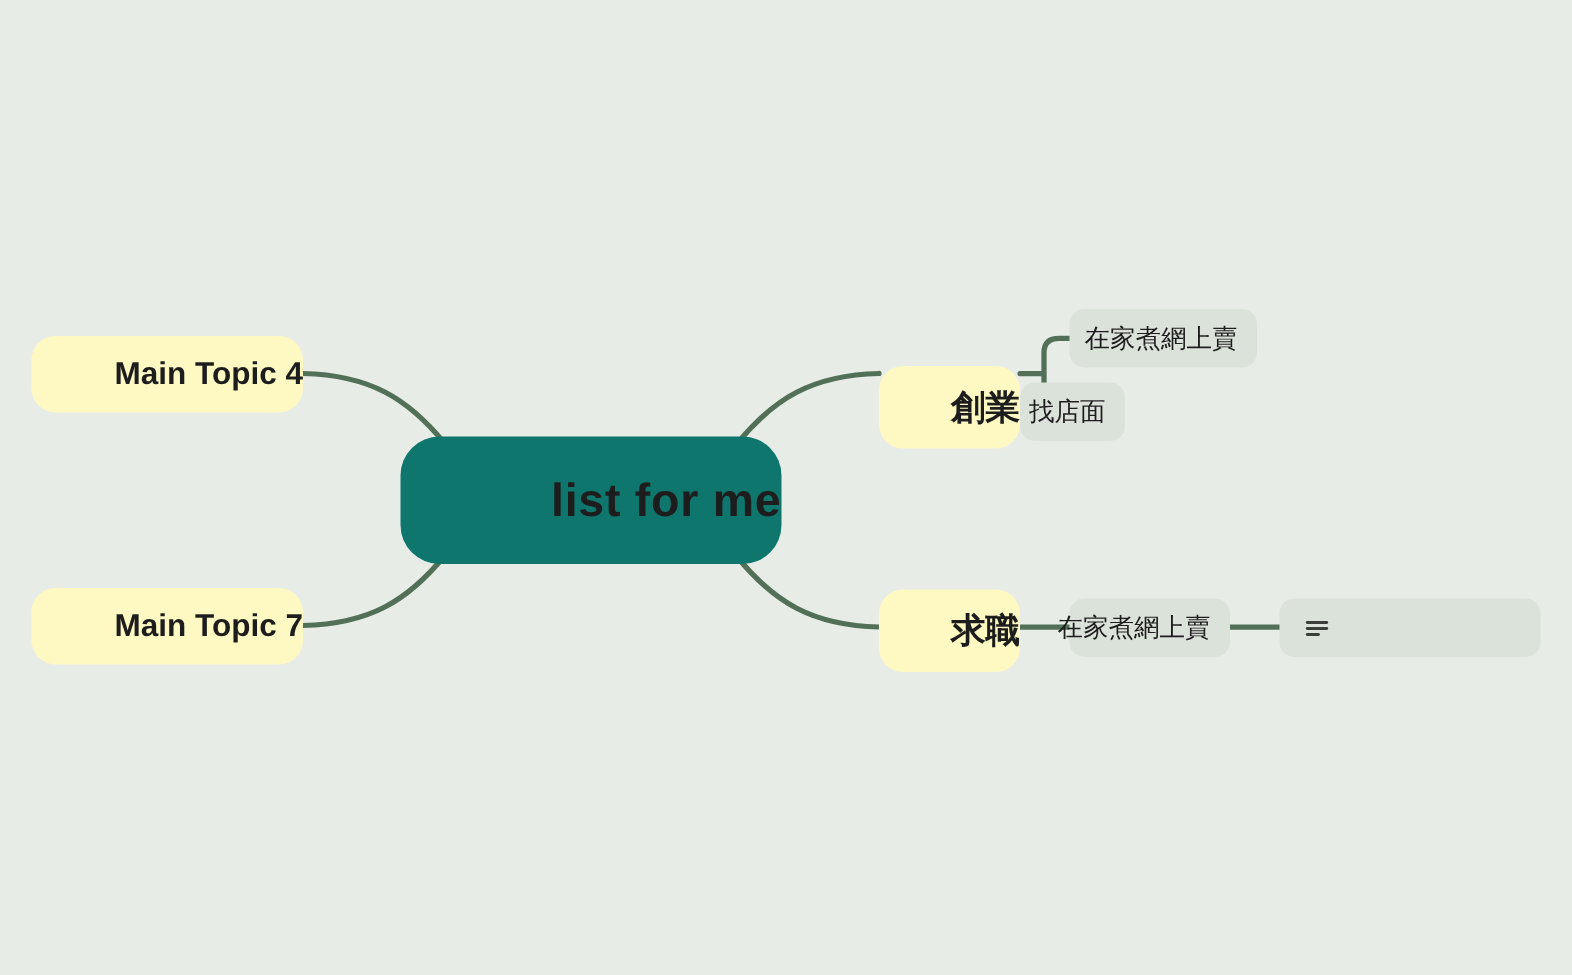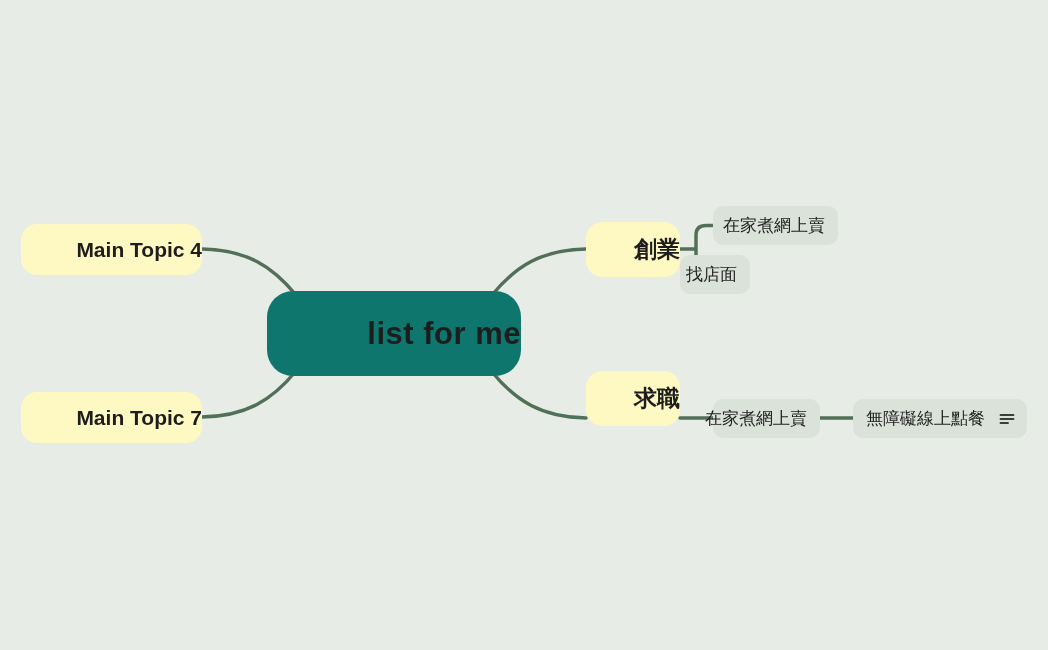--- a/index.html
+++ b/index.html
@@ -34,21 +34,21 @@
   }
   .main-topic {
     background: #fef9c3;
     border-radius: 16px;
     font-size: 21px;
     font-weight: 700;
   }
   .mt-left { left: 21px; width: 181px; height: 51px; }
   .mt4 { top: 224px; }
   .mt3 { top: 392px; }
-  .mt-right { left: 586px; width: 94px; height: 55px; font-size: 23px; }
+  .mt-right { left: 586px; width: 94px; height: 55px; font-size: 23px; margin-top: 22px; }
   .chuangye { top: 222px; }
   .qiuzhi { top: 371px; }
   .sub-topic {
     background: #dbe2da;
     border-radius: 10px;
     font-size: 17px;
     font-weight: 400;
     padding: 0 13px;
   }
   .sub1 { left: 713px; top: 206px; width: 125px; height: 39px; }
@@ -111,21 +111,20 @@
   <span>在家煮網上賣</span>
 </div>
 <div class="node sub-topic sub2">
   <span>找店面</span>
 </div>
 
 <div class="node sub-topic sub3">
   <span>在家煮網上賣</span>
 </div>
 <div class="node sub-topic sub4">
-  <span>無障礙線上點餐</span>
   <span class="note-icon-box">
     <svg width="16" height="14" viewBox="0 0 16 14">
       <g stroke="#3a3f3a" stroke-width="1.9" stroke-linecap="round" fill="none">
         <line x1="1.5" y1="3" x2="14.5" y2="3"></line>
         <line x1="1.5" y1="7" x2="14.5" y2="7"></line>
         <line x1="1.5" y1="11" x2="9" y2="11"></line>
       </g>
     </svg>
   </span>
 </div>

